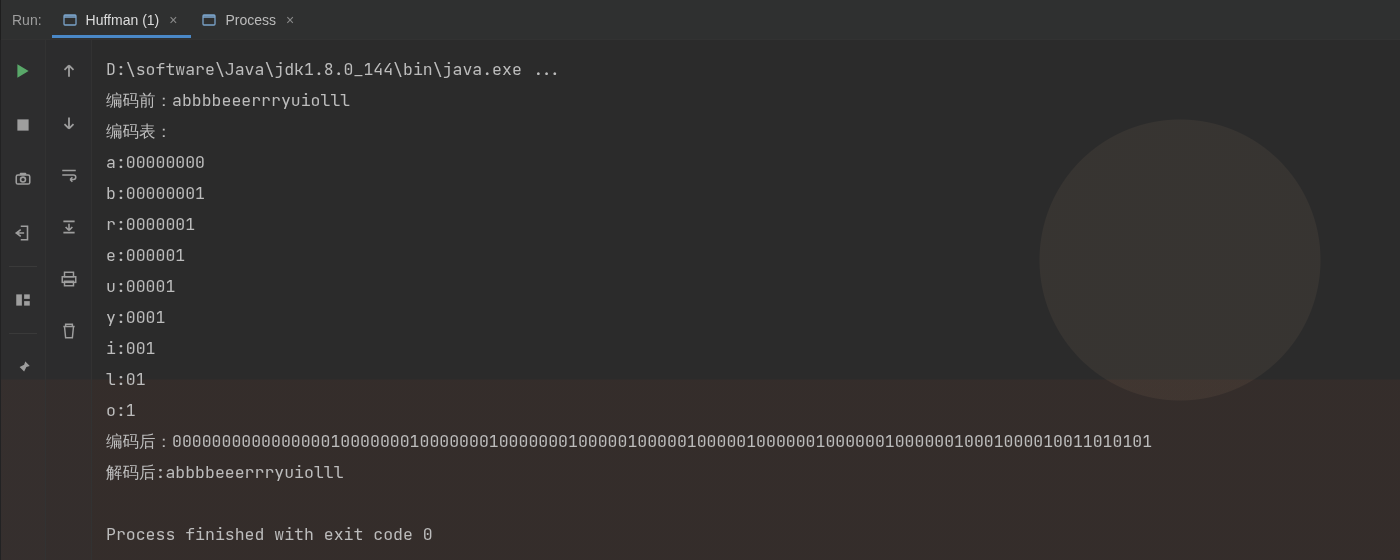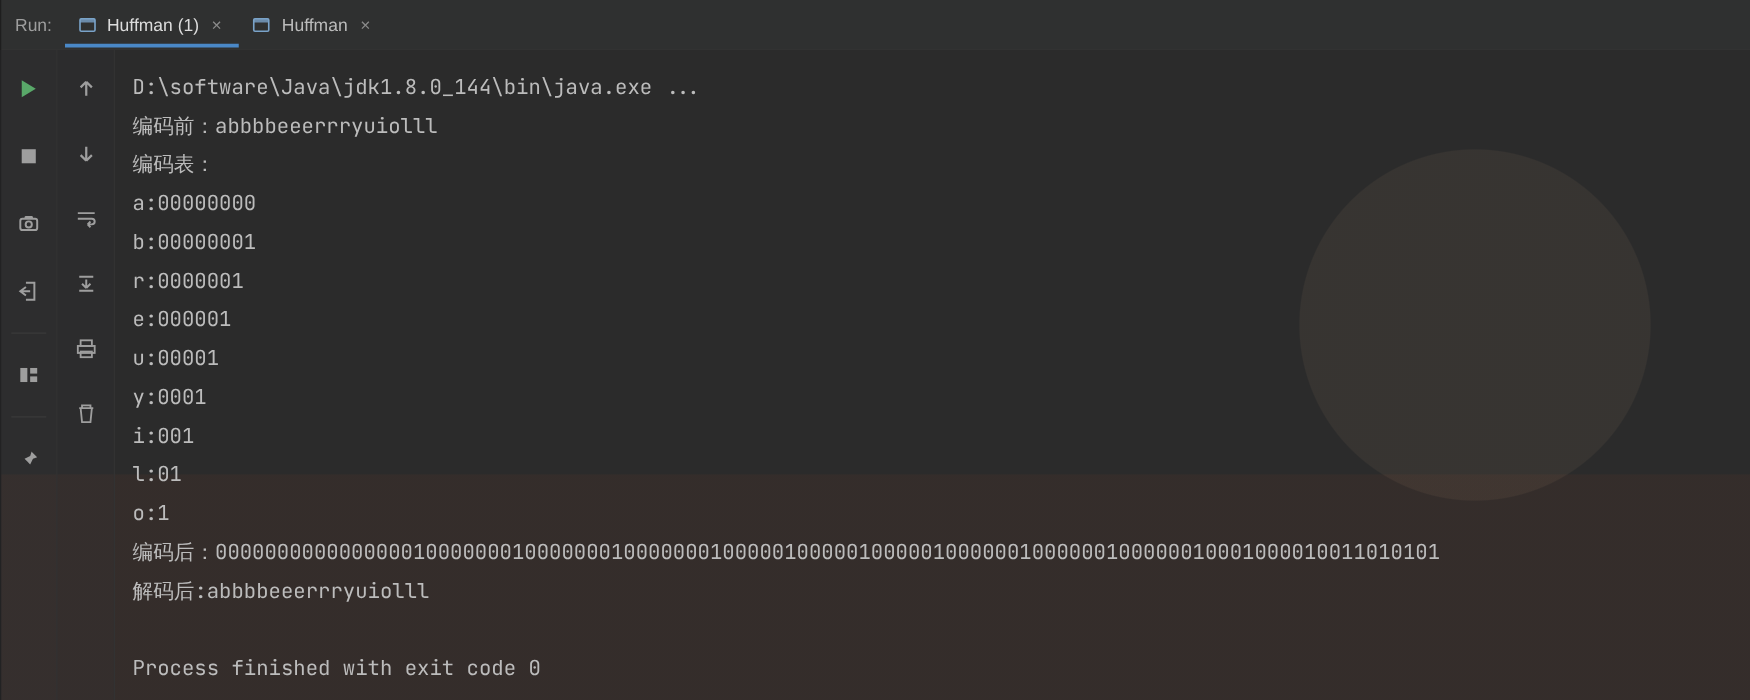--- a/index.html
+++ b/index.html
@@ -139,21 +139,21 @@
     <span class="tab-close">×</span>
   </div>
 
   <div class="tab">
     <span class="tab-icon">
       <svg viewBox="0 0 16 16">
           <rect x="2" y="3" width="12" height="10" rx="1" fill="none" stroke="#7aa3c9" stroke-width="1.3"></rect>
           <rect x="2" y="3" width="12" height="3" fill="#7aa3c9" opacity="0.8"></rect>
         </svg>
     </span>
-    <span>Huffman</span>
+    <span>Process</span>
     <span class="tab-close">×</span>
   </div>
 </div>
 
 <div class="main">
 
   <div class="left-rail">
     <div class="rail-btn" title="Rerun">
       <svg viewBox="0 0 16 16">
           <polygon points="3,2 13,8 3,14" fill="#59a869"></polygon>

